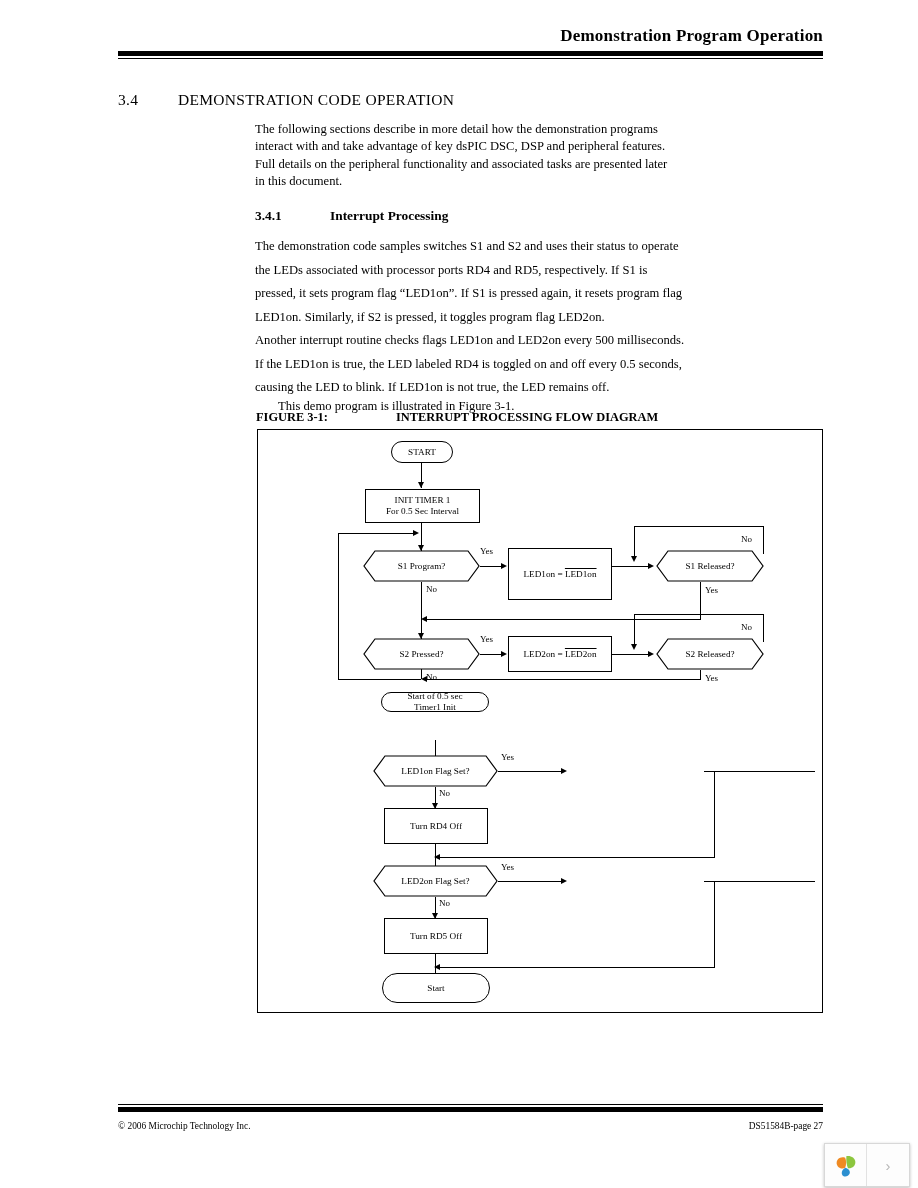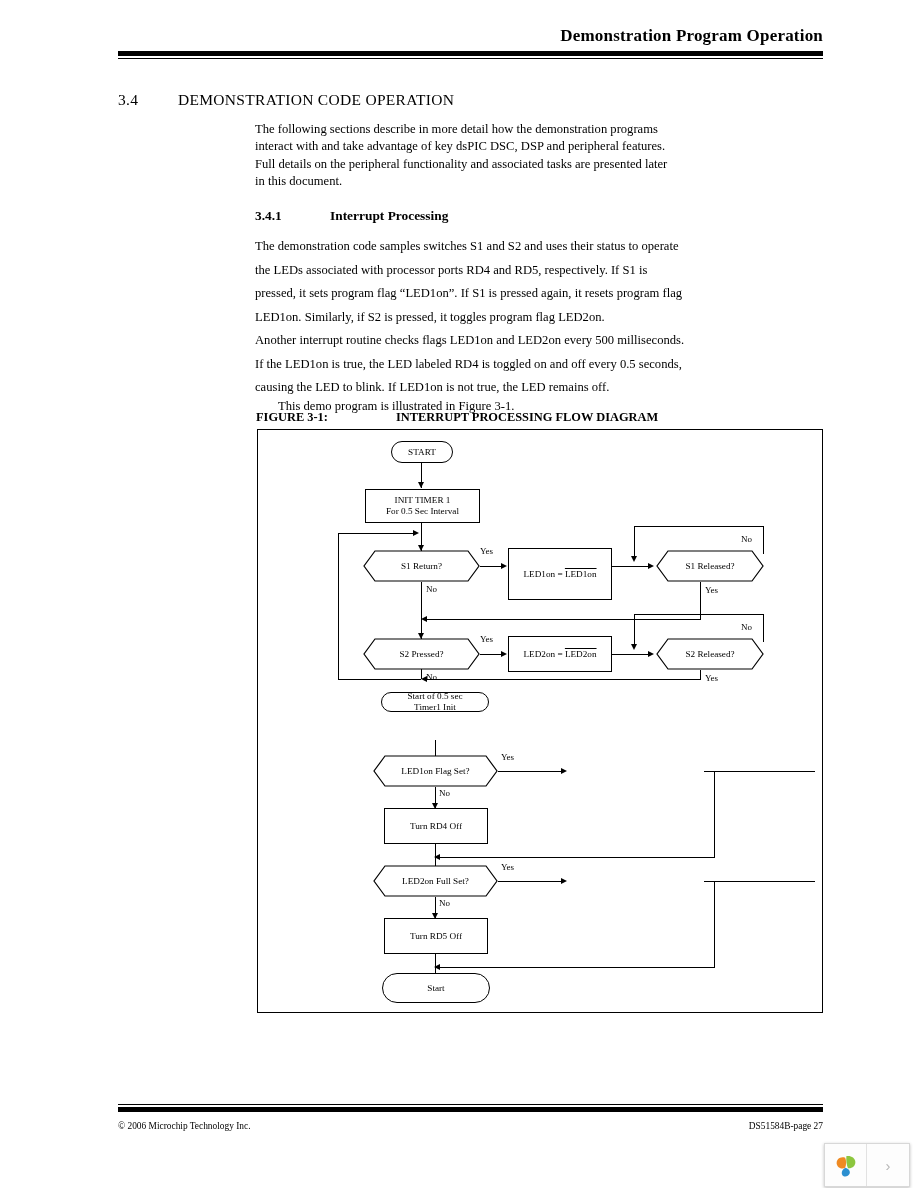--- a/index.html
+++ b/index.html
@@ -291,21 +291,21 @@
 
   <div class="ln-h" style="left:80px; top:103px; width:76px;"></div>
   <div class="arrow-r" style="left:155px; top:100px;"></div>
   <div class="ln-v" style="left:80px; top:103px; height:146px;"></div>
   <div class="ln-h" style="left:80px; top:249px; width:83px;"></div>
 
   <div class="node hex" style="left:105px; top:120px; width:117px; height:32px;">
     <svg class="hexbody" viewBox="0 0 117 32" preserveAspectRatio="none">
       <polygon points="12,1 105,1 116,16 105,31 12,31 1,16" fill="#fff" stroke="#000" stroke-width="1.2" vector-effect="non-scaling-stroke"></polygon>
     </svg>
-    <span class="hextext">S1 Return?</span>
+    <span class="hextext">S1 Program?</span>
   </div>
 
   <div class="ln-h" style="left:222px; top:136px; width:24px;"></div>
   <div class="arrow-r" style="left:243px; top:133px;"></div>
   <div class="edge-label" style="left:222px; top:116px;">Yes</div>
 
   <div class="ln-v" style="left:163px; top:152px; height:97px;"></div>
   <div class="edge-label" style="left:168px; top:154px;">No</div>
 
   <div class="node rect" style="left:250px; top:118px; width:104px; height:52px;">
@@ -404,21 +404,21 @@
   <div class="node rect" style="left:126px; top:378px; width:104px; height:36px;">
     <span class="hextext">Turn RD4 Off</span>
   </div>
   <div class="ln-v" style="left:177px; top:414px; height:31px;"></div>
   <div class="arrow-d" style="left:174px; top:439px;"></div>
 
   <div class="node hex" style="left:115px; top:435px; width:125px; height:32px;">
     <svg class="hexbody" viewBox="0 0 125 32" preserveAspectRatio="none">
       <polygon points="12,1 113,1 124,16 113,31 12,31 1,16" fill="#fff" stroke="#000" stroke-width="1.2" vector-effect="non-scaling-stroke"></polygon>
     </svg>
-    <span class="hextext">LED2on Full Set?</span>
+    <span class="hextext">LED2on Flag Set?</span>
   </div>
 
   <div class="ln-h" style="left:240px; top:451px; width:66px;"></div>
   <div class="arrow-r" style="left:303px; top:448px;"></div>
   <div class="edge-label" style="left:243px; top:432px;">Yes</div>
 
   <div class="ln-v" style="left:177px; top:467px; height:22px;"></div>
   <div class="arrow-d" style="left:174px; top:483px;"></div>
   <div class="edge-label" style="left:181px; top:468px;">No</div>
 

